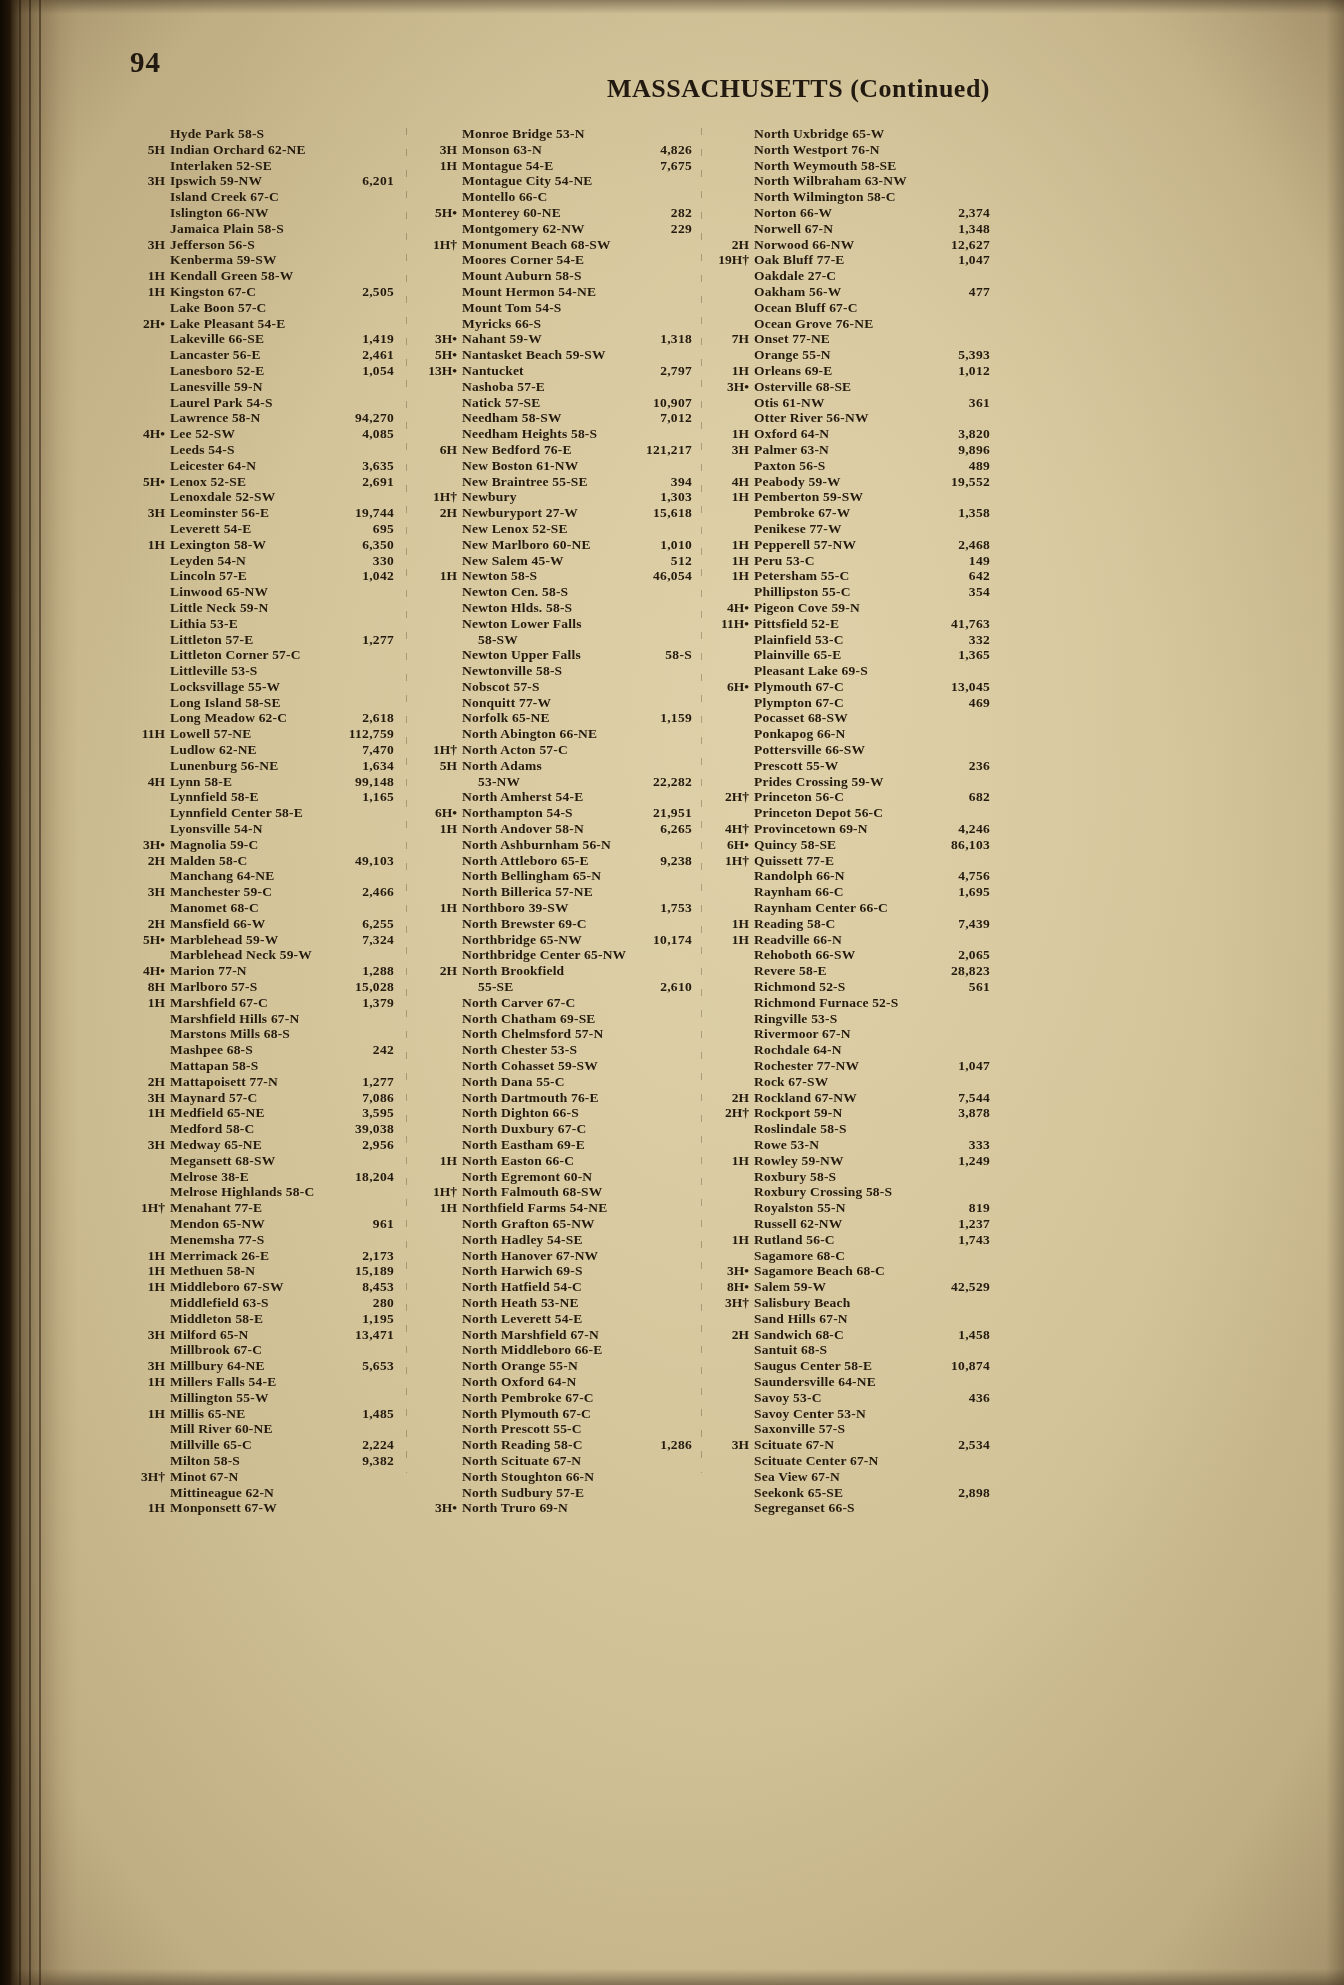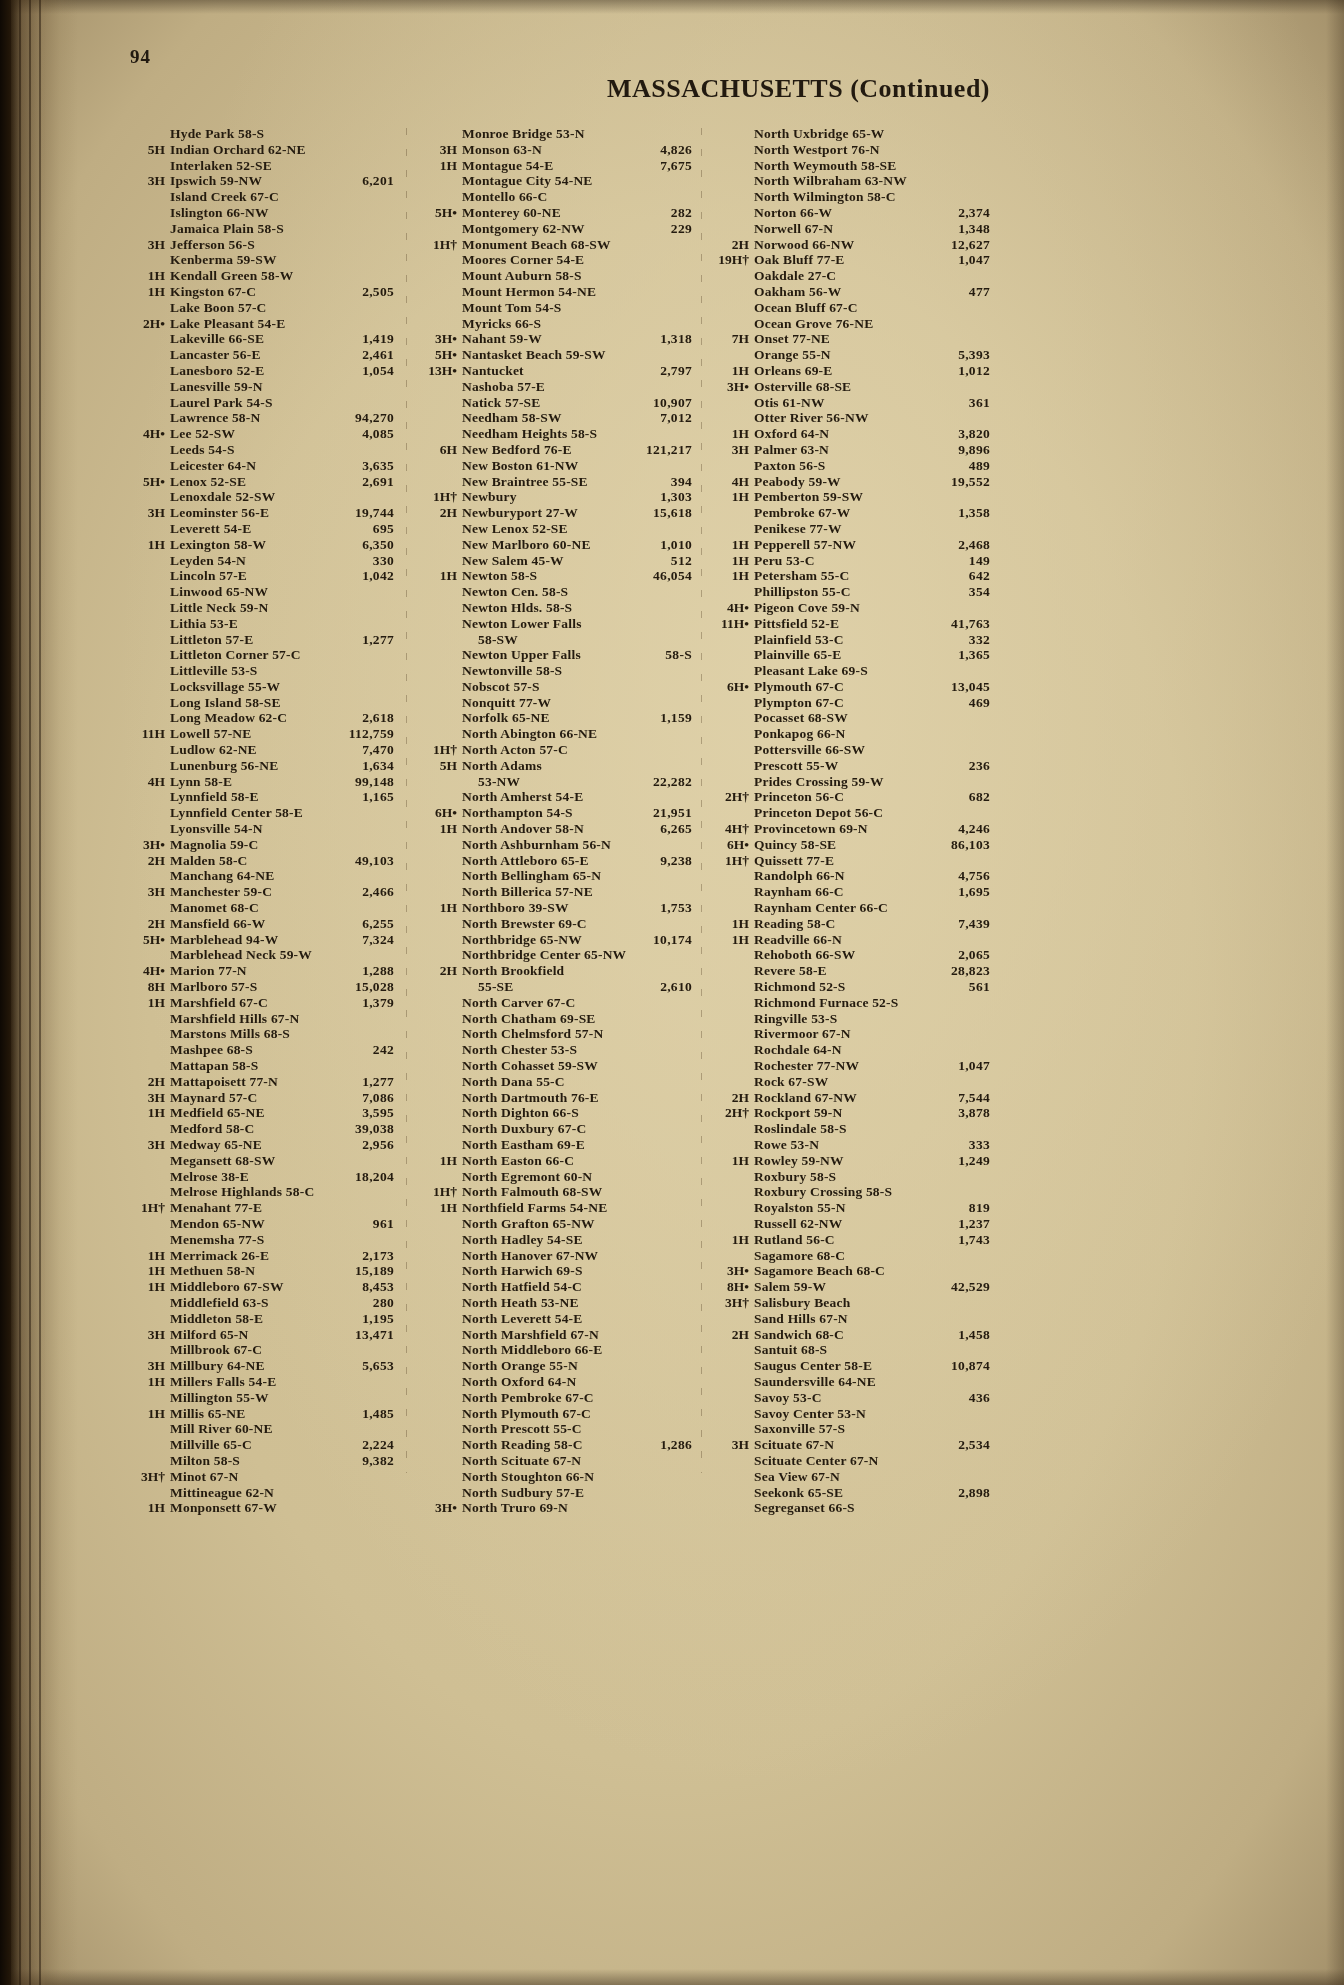--- a/index.html
+++ b/index.html
@@ -27,21 +27,21 @@
   .edge-bottom {
     position:absolute; left:0; bottom:0; right:0; height:16px; z-index:2;
     background:linear-gradient(to top, rgba(46,32,16,0.45), rgba(0,0,0,0));
   }
   .edge-right {
     position:absolute; right:0; top:0; bottom:0; width:18px; z-index:2;
     background:linear-gradient(to left, rgba(52,38,20,0.30), rgba(0,0,0,0));
   }
   .page-number {
     position:absolute; top:46px; left:130px; z-index:5;
-    font-size:19px; font-weight:bold; letter-spacing:1px;
+    font-size:29px; font-weight:bold; letter-spacing:1px;
   }
   .page-title {
     position:absolute; top:74px; left:130px; width:860px; z-index:5;
     text-align:right; font-size:26px; font-weight:bold; letter-spacing:0.5px;
   }
   .col {
     position:absolute; top:126px; z-index:5;
   }
   .col-0 { left:128px;  width:266px; }
   .col-1 { left:420px;  width:272px; }
@@ -331,21 +331,21 @@
       <span class="nm">Manomet 68-C</span>
       <span class="val"></span>
     </div>
     <div class="row">
       <span class="pre">2H</span>
       <span class="nm">Mansfield 66-W</span>
       <span class="val">6,255</span>
     </div>
     <div class="row">
       <span class="pre">5H•</span>
-      <span class="nm">Marblehead 94-W</span>
+      <span class="nm">Marblehead 59-W</span>
       <span class="val">7,324</span>
     </div>
     <div class="row">
       <span class="pre"></span>
       <span class="nm">Marblehead Neck 59-W</span>
       <span class="val"></span>
     </div>
     <div class="row">
       <span class="pre">4H•</span>
       <span class="nm">Marion 77-N</span>

